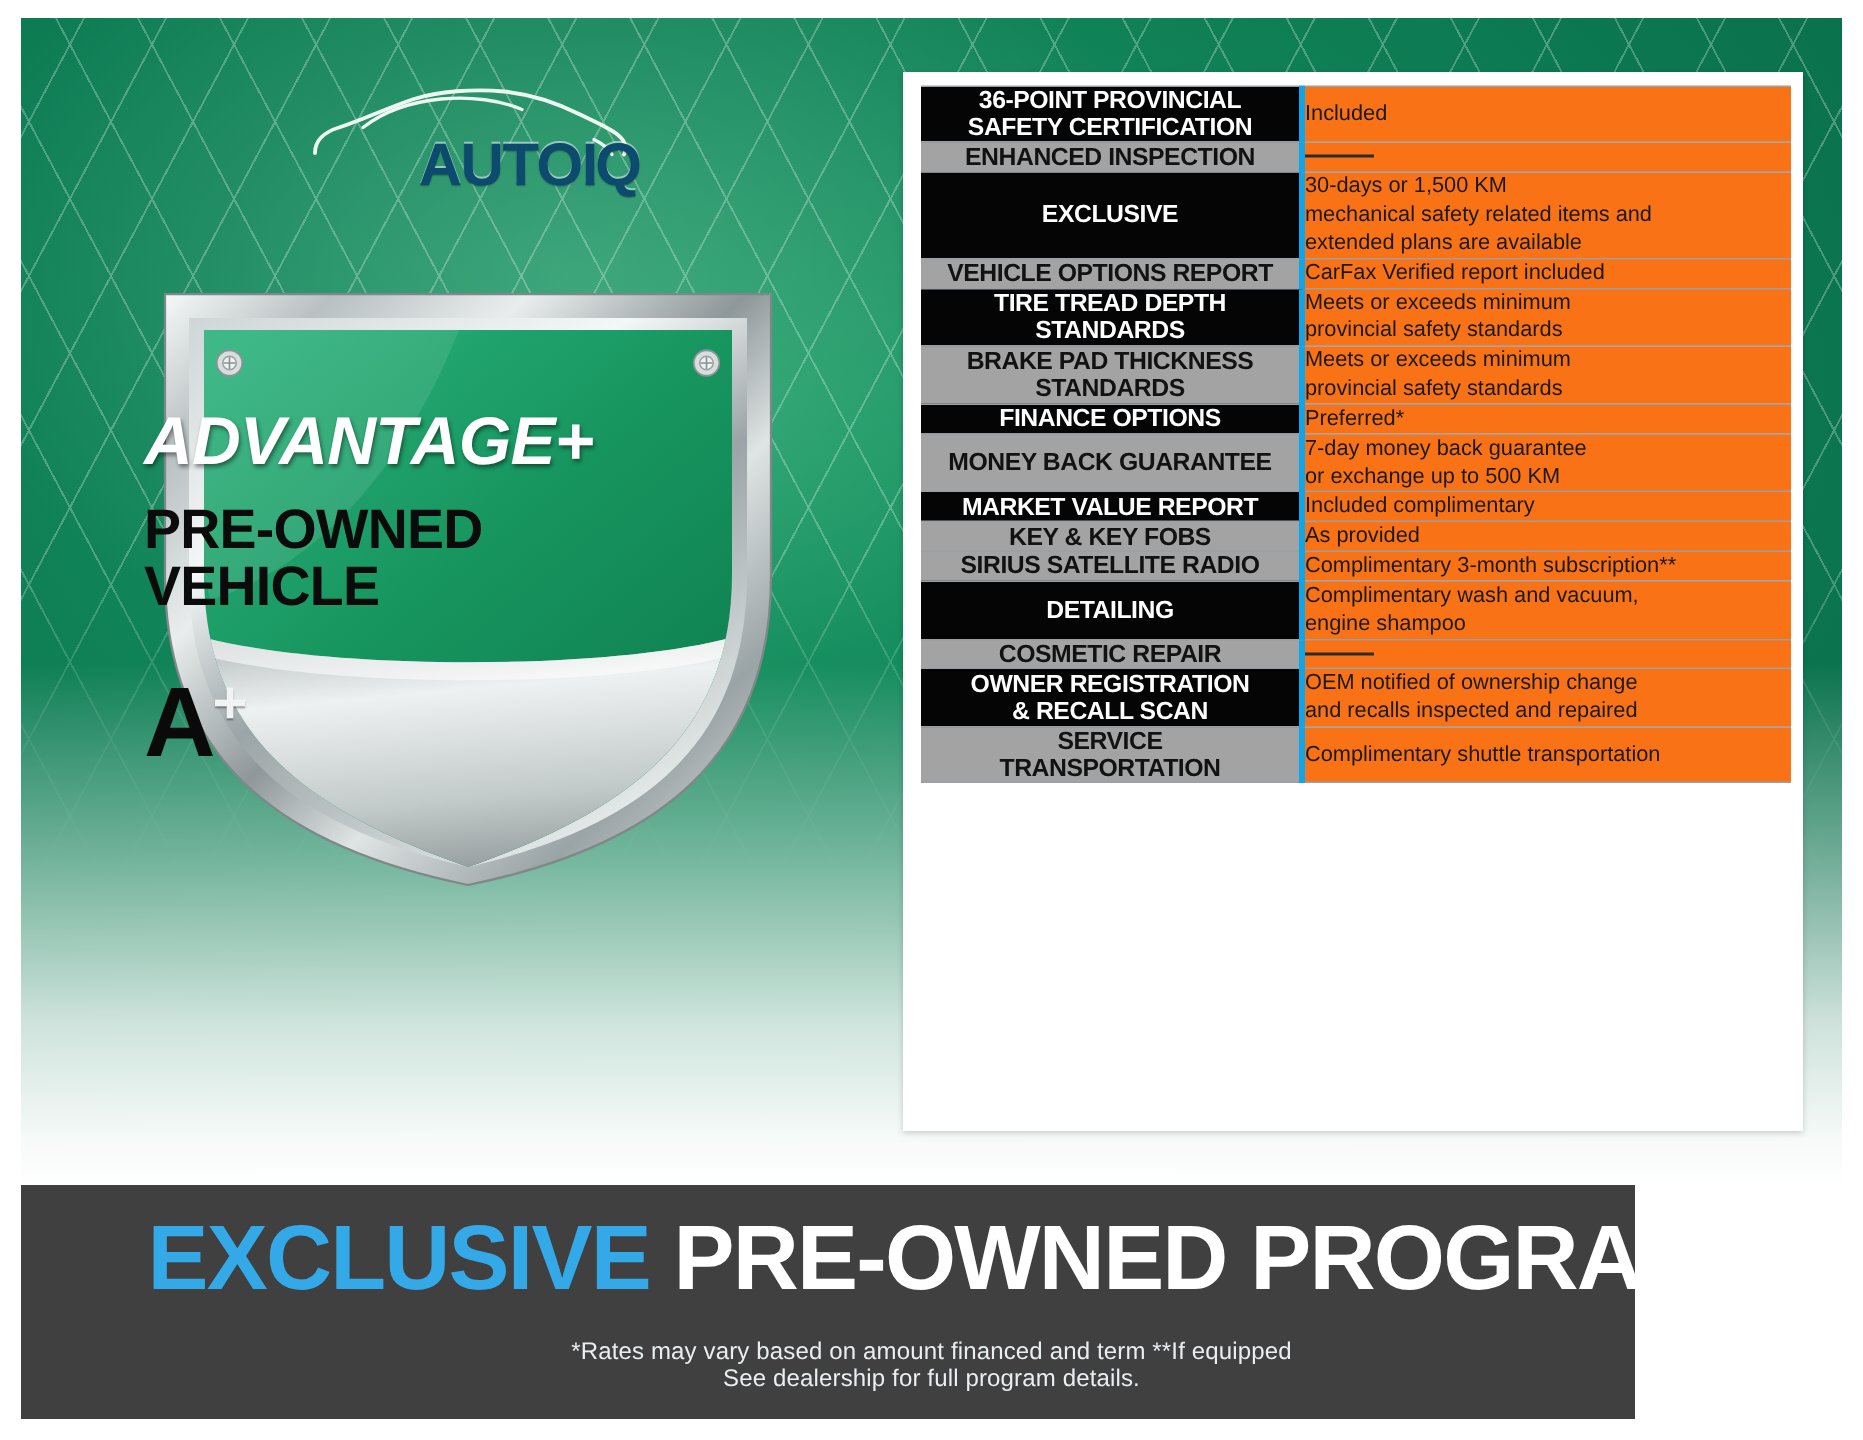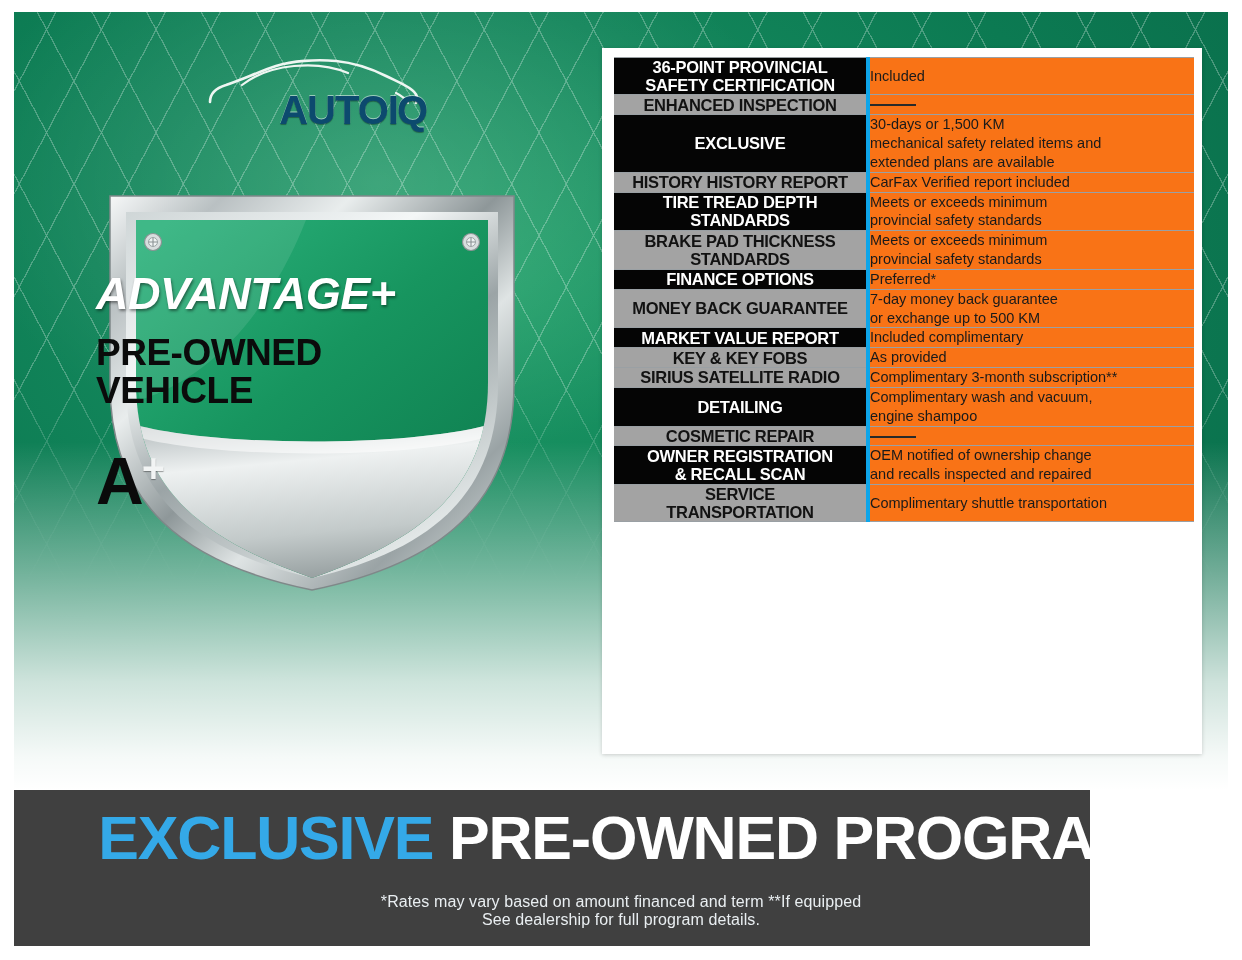--- a/index.html
+++ b/index.html
@@ -318,21 +318,21 @@
           </tr>
           <tr>
             <td class="label light">ENHANCED INSPECTION</td>
             <td class="value"><span class="dash"></span></td>
           </tr>
           <tr>
             <td class="label dark">EXCLUSIVE</td>
             <td class="value">30-days or 1,500 KM<br>mechanical safety related items and<br>extended plans are available</td>
           </tr>
           <tr>
-            <td class="label light">HISTORY HISTORY REPORT</td>
+            <td class="label light">VEHICLE OPTIONS REPORT</td>
             <td class="value">CarFax Verified report included</td>
           </tr>
           <tr>
             <td class="label dark">TIRE TREAD DEPTH<br>STANDARDS</td>
             <td class="value">Meets or exceeds minimum<br>provincial safety standards</td>
           </tr>
           <tr>
             <td class="label light">BRAKE PAD THICKNESS<br>STANDARDS</td>
             <td class="value">Meets or exceeds minimum<br>provincial safety standards</td>
           </tr>

